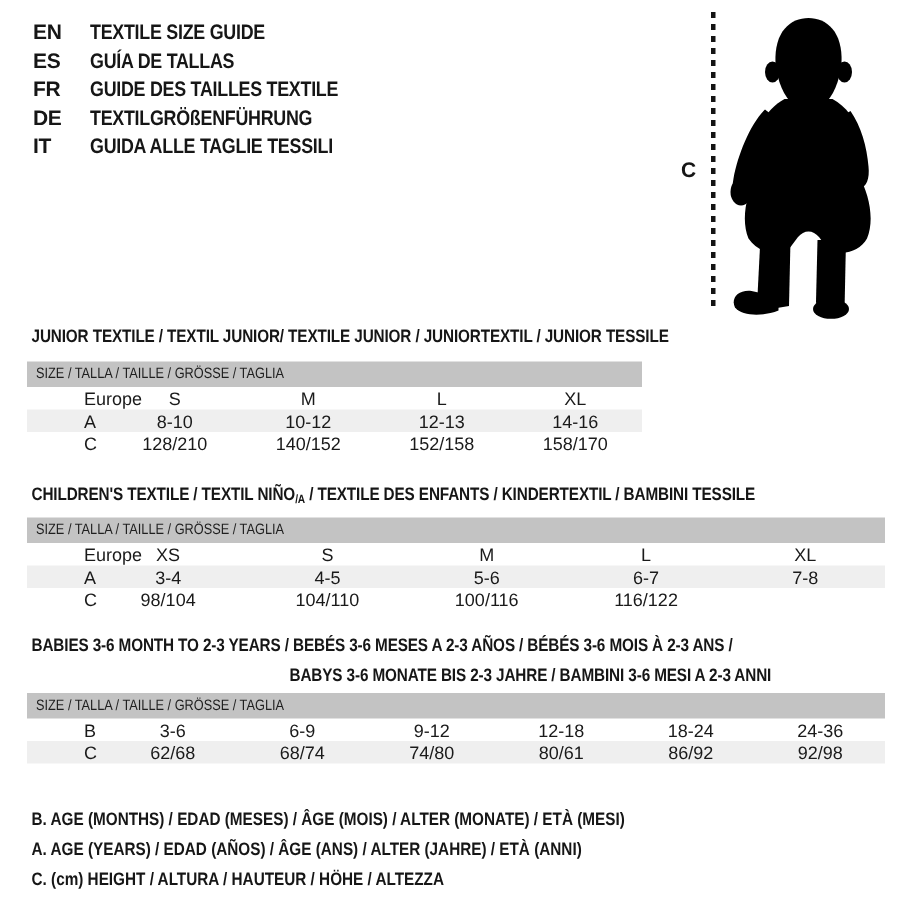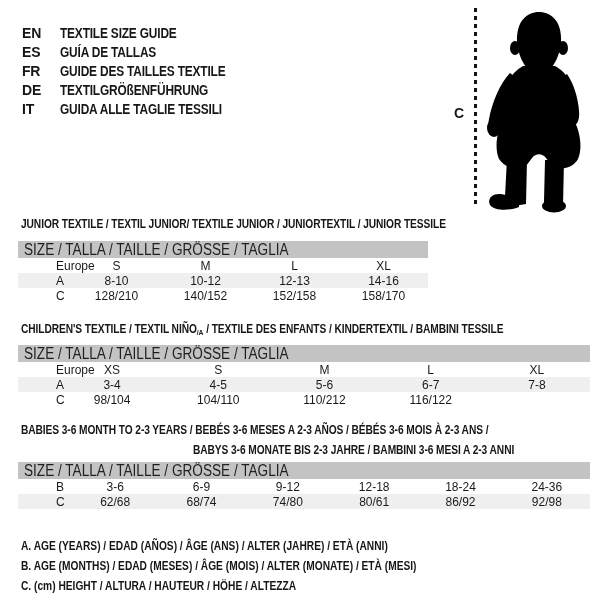--- a/index.html
+++ b/index.html
@@ -4,42 +4,42 @@
 <style>
   html,body{margin:0;padding:0;}
   body{
     width:600px;height:600px;position:relative;background:#ffffff;
     font-family:"Liberation Sans","DejaVu Sans",sans-serif;
     color:#161616;overflow:hidden;
   }
   .cond{display:inline-block;transform:scaleX(.85);transform-origin:left center;white-space:nowrap;}
 
   
-  .lang{position:absolute;left:22px;top:11px;margin-top:12px;}
+  .lang{position:absolute;left:22px;top:11px;}
   .lang-row{display:grid;grid-template-columns:38px auto;height:19px;align-items:center;
     font-size:14px;font-weight:700;letter-spacing:-.2px;}
 
   
   .figure{position:absolute;left:450px;top:5px;width:150px;height:210px;}
   .dash{position:absolute;left:24px;top:3px;width:3px;height:200px;
     background:repeating-linear-gradient(to bottom,#141414 0 4px,transparent 4px 8px);}
   .c-label{position:absolute;left:4px;top:100px;font-size:14px;font-weight:700;}
   .baby-svg{position:absolute;left:33px;top:3px;}
 
   
   .sec-heading{position:absolute;left:21px;font-size:12px;font-weight:700;letter-spacing:-.1px;white-space:nowrap;text-align:right;}
   #h1{top:217px;}
   #h2{top:322px;}
   #h3{top:420px;line-height:20px;}
   .subA{font-size:8px;vertical-align:-2px;}
 
   
   .tbl{position:absolute;left:18px;}
   .tbl .bar{height:17px;background:#c3c3c3;display:flex;align-items:center;
-    padding-left:6px;font-size:16px;color:#1f1f1f;box-sizing:border-box;}
+    padding-left:6px;font-size:10px;color:#1f1f1f;box-sizing:border-box;}
   .tbl .row{display:grid;height:15px;align-items:center;font-size:12px;color:#1a1a1a;}
   .tbl .row.alt{background:#efefef;}
   .tbl .lbl{padding-left:6px;text-align:left;margin-left:32px;}
   .tbl .val{text-align:center;}
   #t1{top:241px;width:410px;}
   #t1 .row{grid-template-columns:54px repeat(4,1fr);}
   #t2{top:345px;width:572px;}
   #t2 .row{grid-template-columns:41px repeat(5,1fr);}
   #t3{top:462px;width:572px;}
   #t3 .row{grid-template-columns:54px repeat(6,1fr);}
@@ -151,21 +151,21 @@
     <span class="val">3-4</span>
     <span class="val">4-5</span>
     <span class="val">5-6</span>
     <span class="val">6-7</span>
     <span class="val">7-8</span>
   </div>
   <div class="row">
     <span class="lbl">C</span>
     <span class="val">98/104</span>
     <span class="val">104/110</span>
-    <span class="val">110/212</span>
+    <span class="val">100/116</span>
     <span class="val">116/122</span>
   </div>
 </div>
 
 <div id="h3" class="sec-heading">
   <div><span class="cond">BABIES 3-6 MONTH TO 2-3 YEARS / BEBÉS 3-6 MESES A 2-3 AÑOS / BÉBÉS 3-6 MOIS À 2-3 ANS /</span></div>
   <div><span class="cond">BABYS 3-6 MONATE BIS 2-3 JAHRE / BAMBINI 3-6 MESI A 2-3 ANNI</span></div>
 </div>
 <div id="t3" class="tbl">
   <div class="bar">
@@ -185,16 +185,16 @@
     <span class="val">62/68</span>
     <span class="val">68/74</span>
     <span class="val">74/80</span>
     <span class="val">80/61</span>
     <span class="val">86/92</span>
     <span class="val">92/98</span>
   </div>
 </div>
 
 <div class="footnotes">
+  <div><span class="cond">B. AGE (MONTHS) / EDAD (MESES) / ÂGE (MOIS) / ALTER (MONATE) / ETÀ (MESI)</span></div>
   <div><span class="cond">A. AGE (YEARS) / EDAD (AÑOS) / ÂGE (ANS) / ALTER (JAHRE) / ETÀ (ANNI)</span></div>
-  <div><span class="cond">B. AGE (MONTHS) / EDAD (MESES) / ÂGE (MOIS) / ALTER (MONATE) / ETÀ (MESI)</span></div>
   <div><span class="cond">C. (cm) HEIGHT / ALTURA / HAUTEUR / HÖHE / ALTEZZA</span></div>
 </div>
 
 </body></html>

